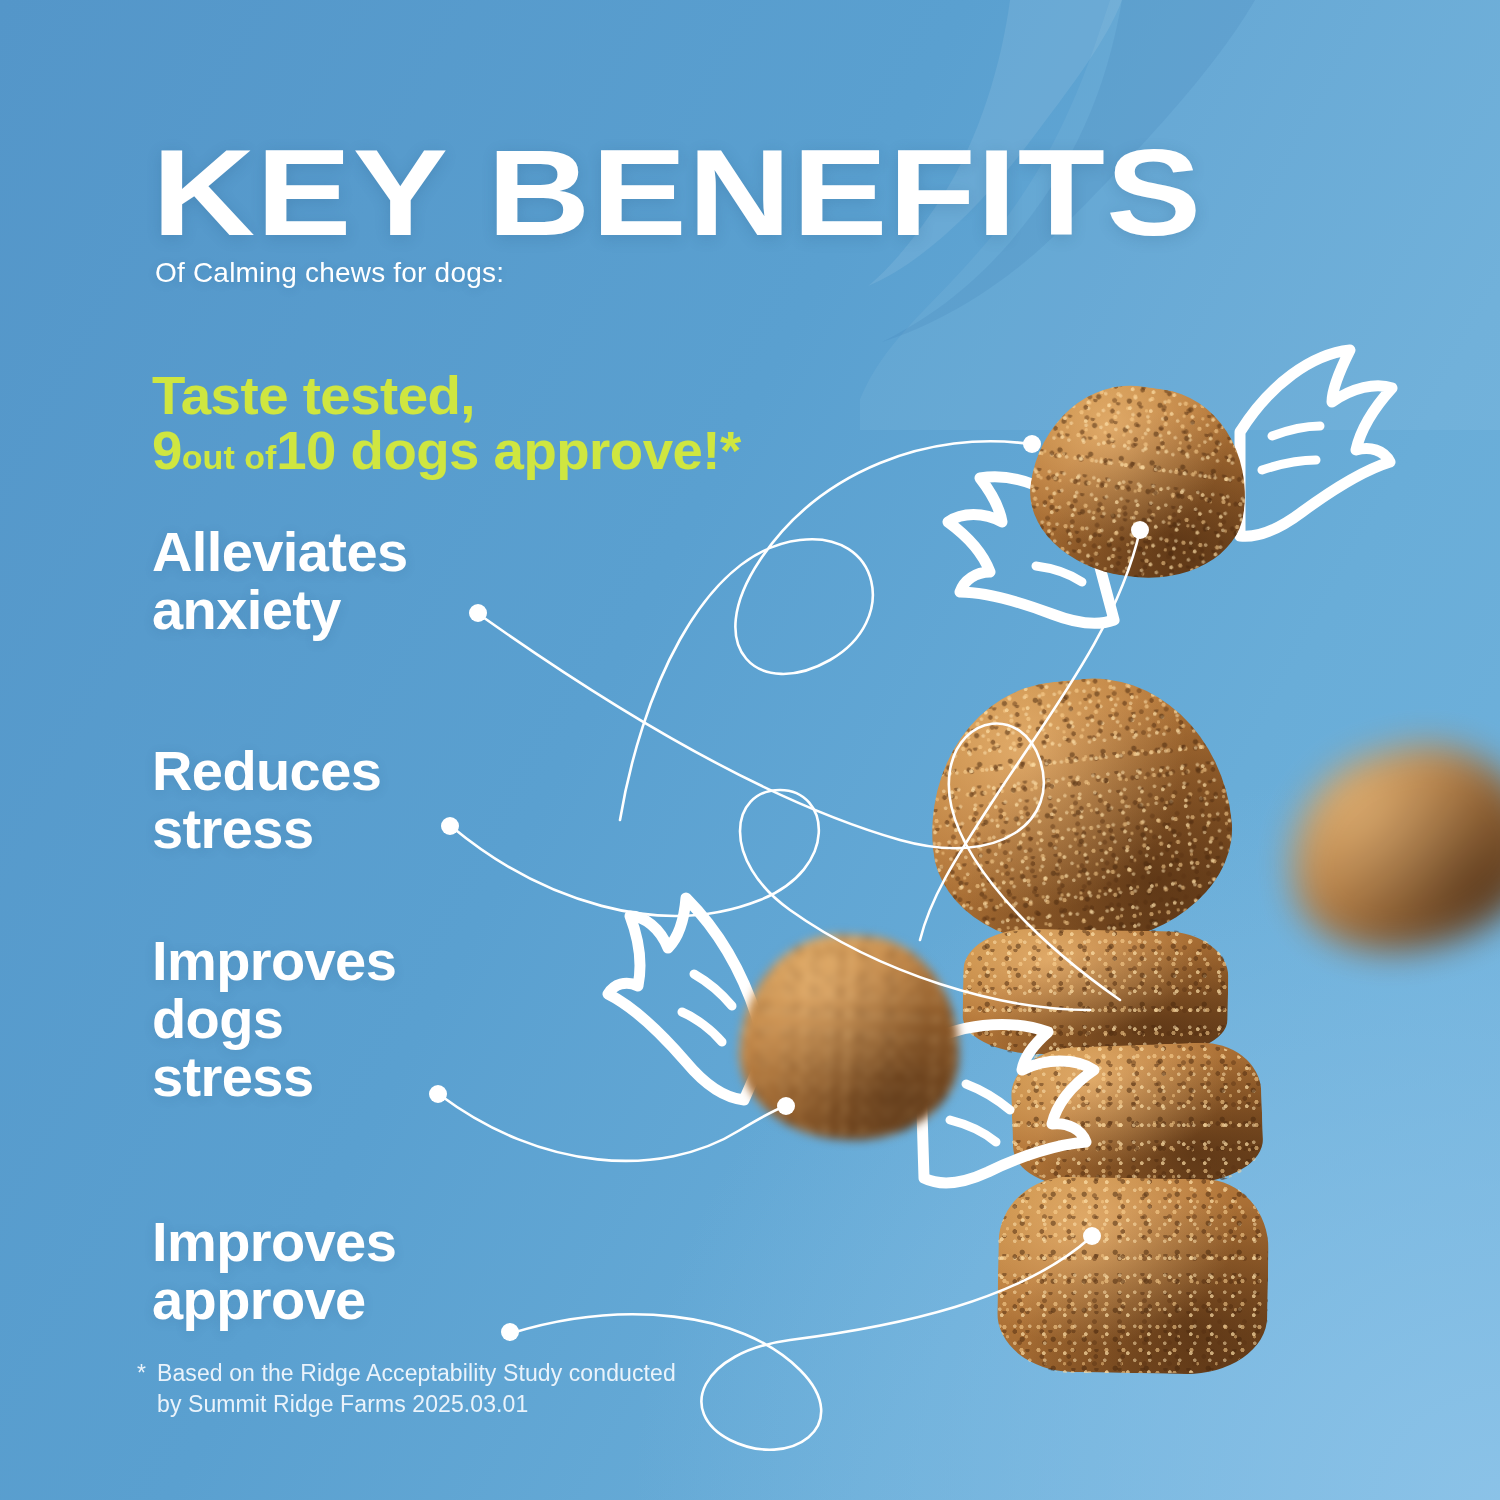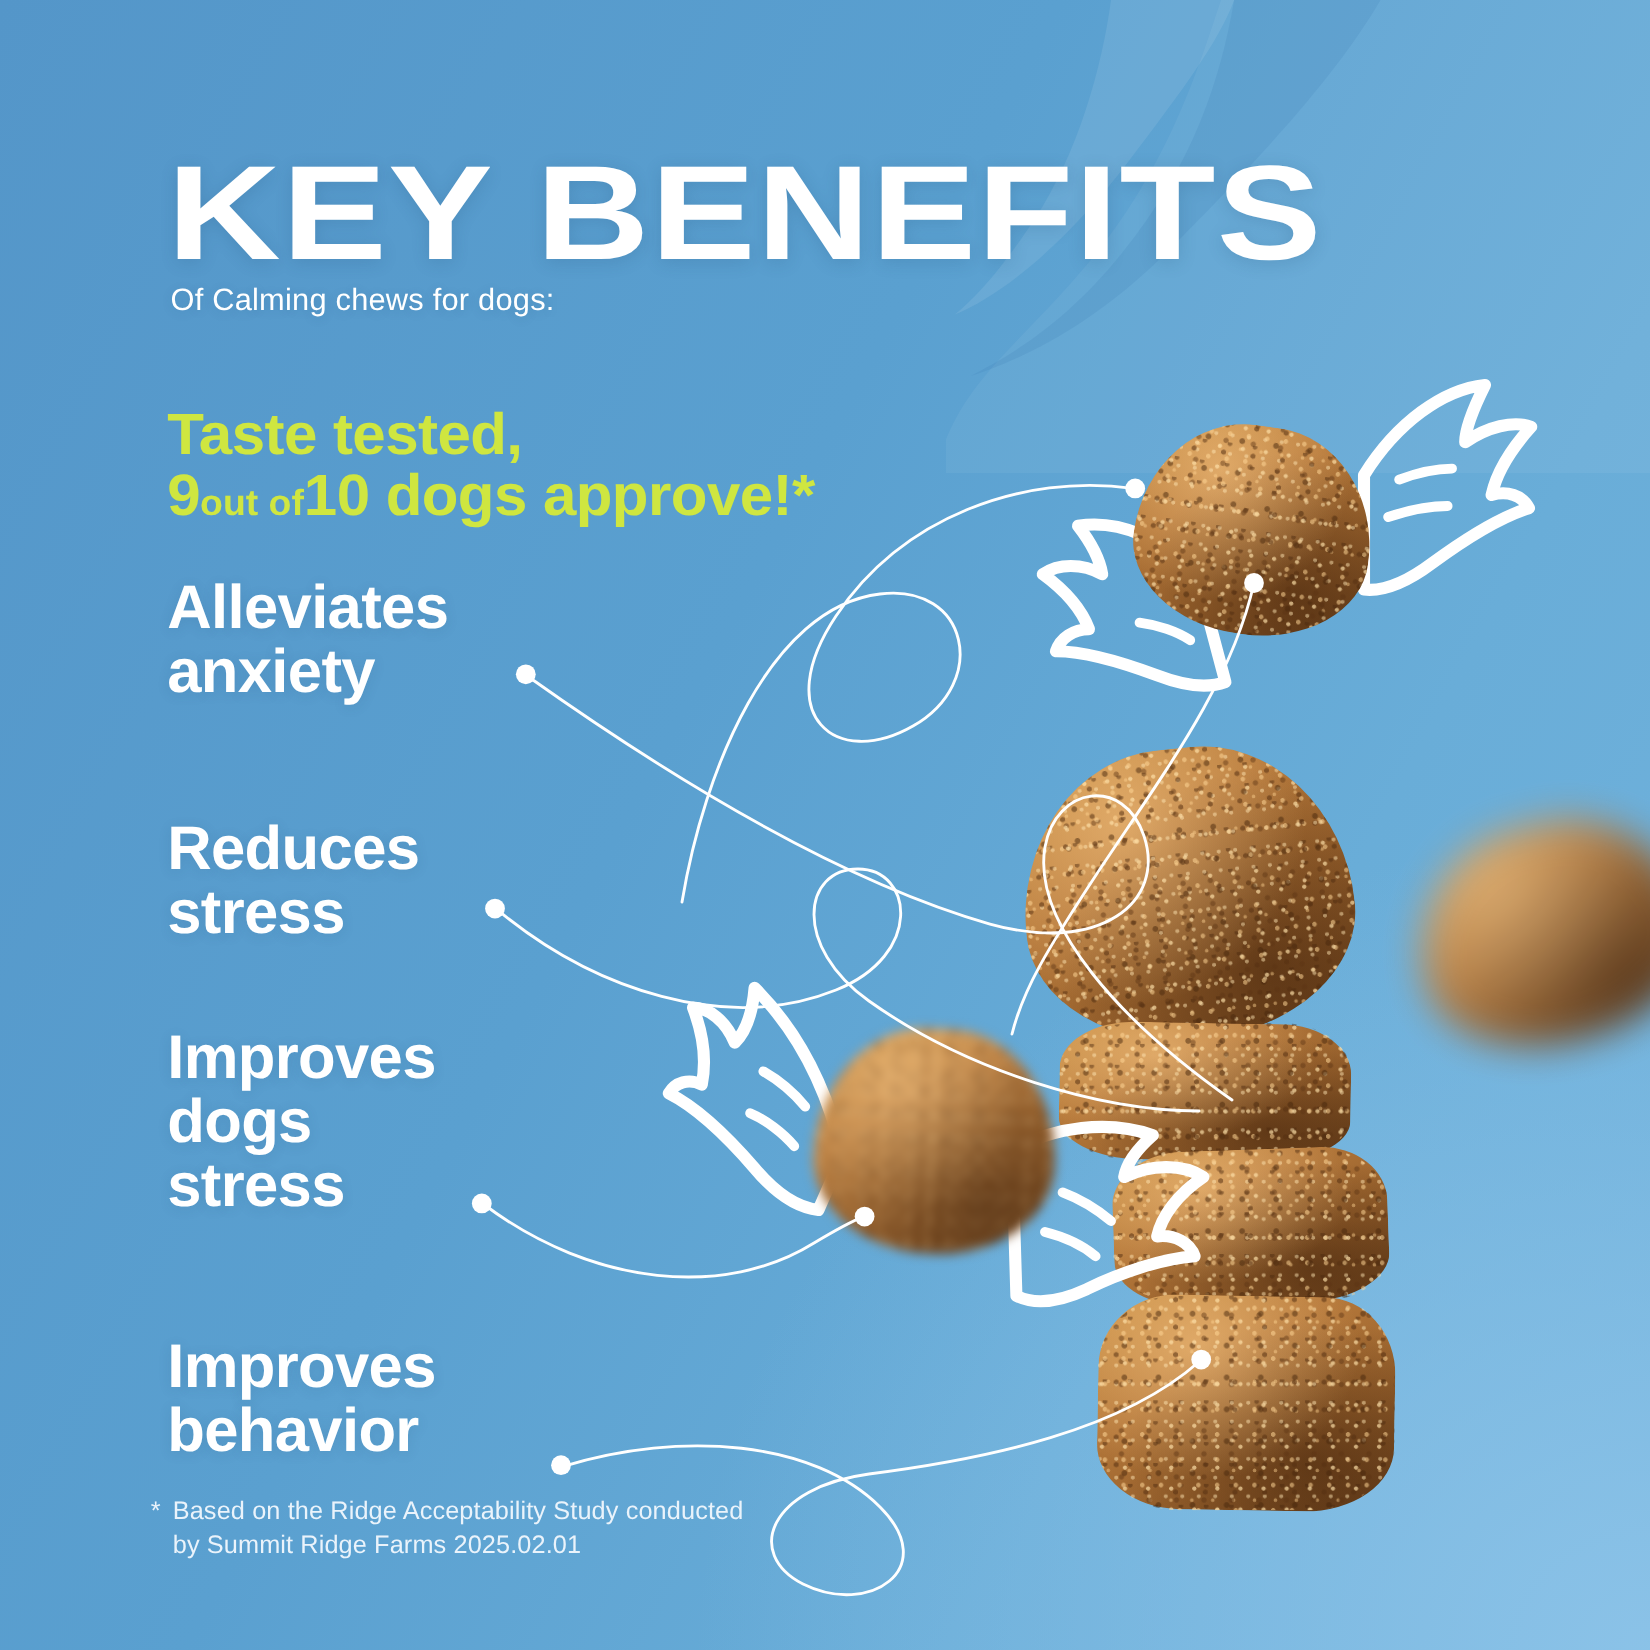--- a/index.html
+++ b/index.html
@@ -251,23 +251,23 @@
     </div>
 
     <div class="benefit b3">
       <span>Improves</span><br>
       <span>dogs</span><br>
       <span>stress</span>
     </div>
 
     <div class="benefit b4">
       <span>Improves</span><br>
-      <span>behavior</span>
+      <span>approve</span>
     </div>
 
     <div class="footnote">
       <span class="star">*</span>
       <span class="fn-body">Based on the Ridge Acceptability Study conducted</span>
-      <span class="fn-body">by Summit Ridge Farms 2025.02.01</span>
+      <span class="fn-body">by Summit Ridge Farms 2025.03.01</span>
     </div>
 
   </div>
 </div>
 
 </body></html>

